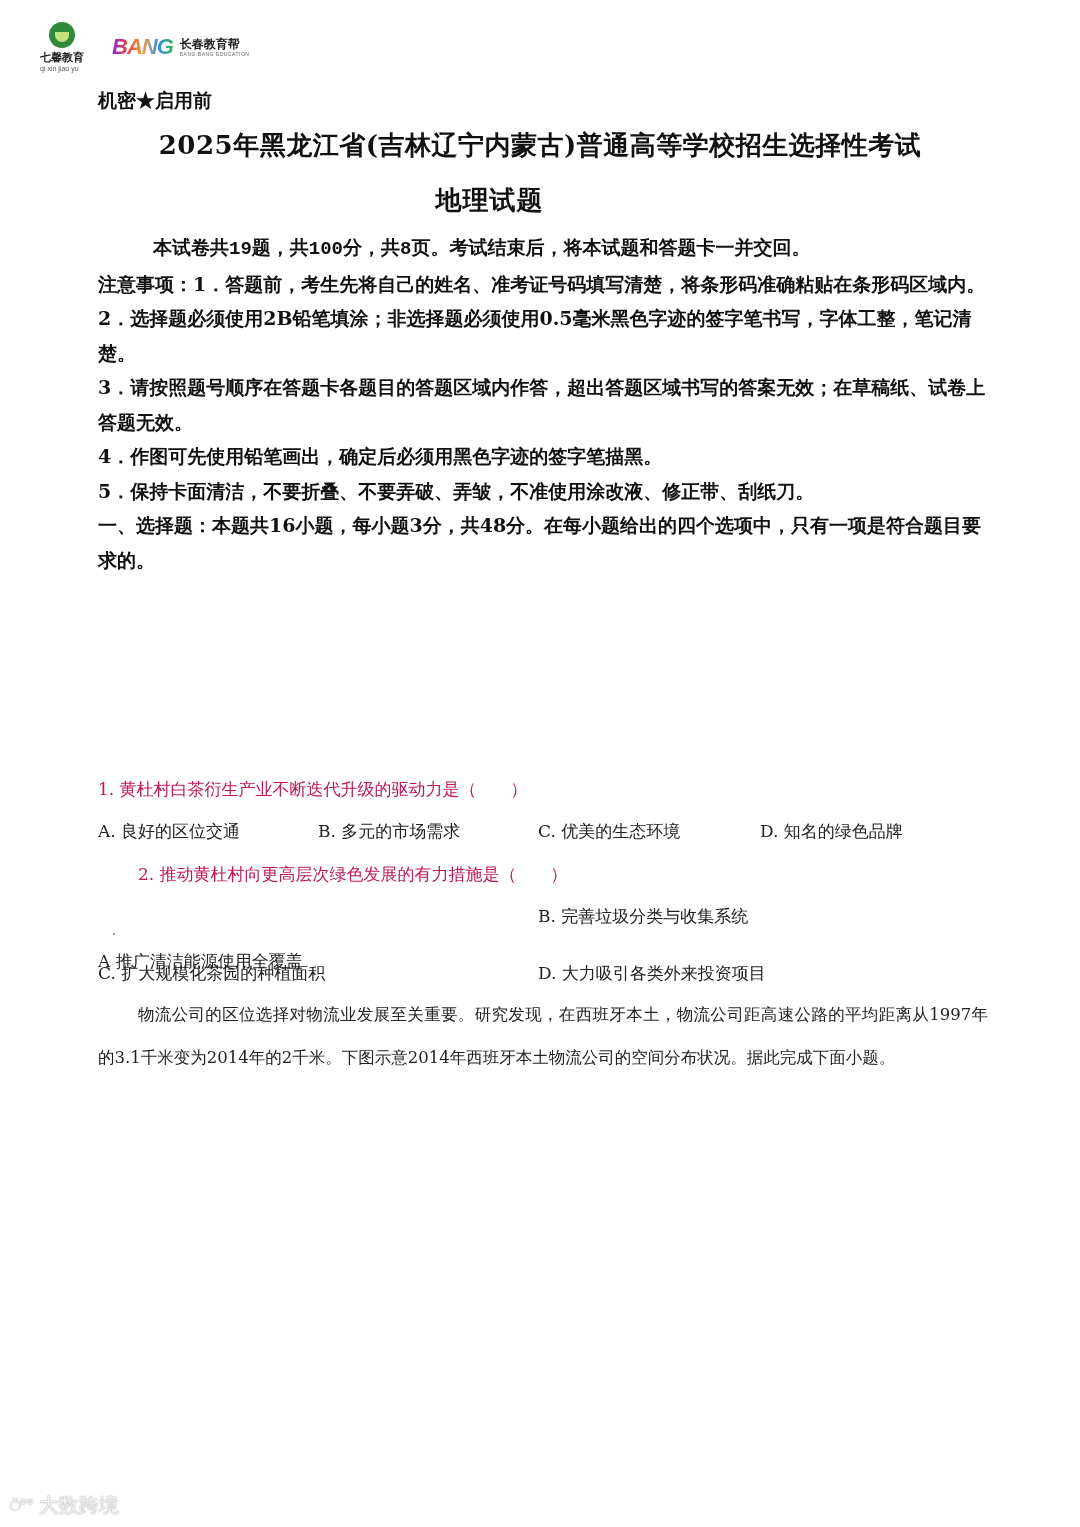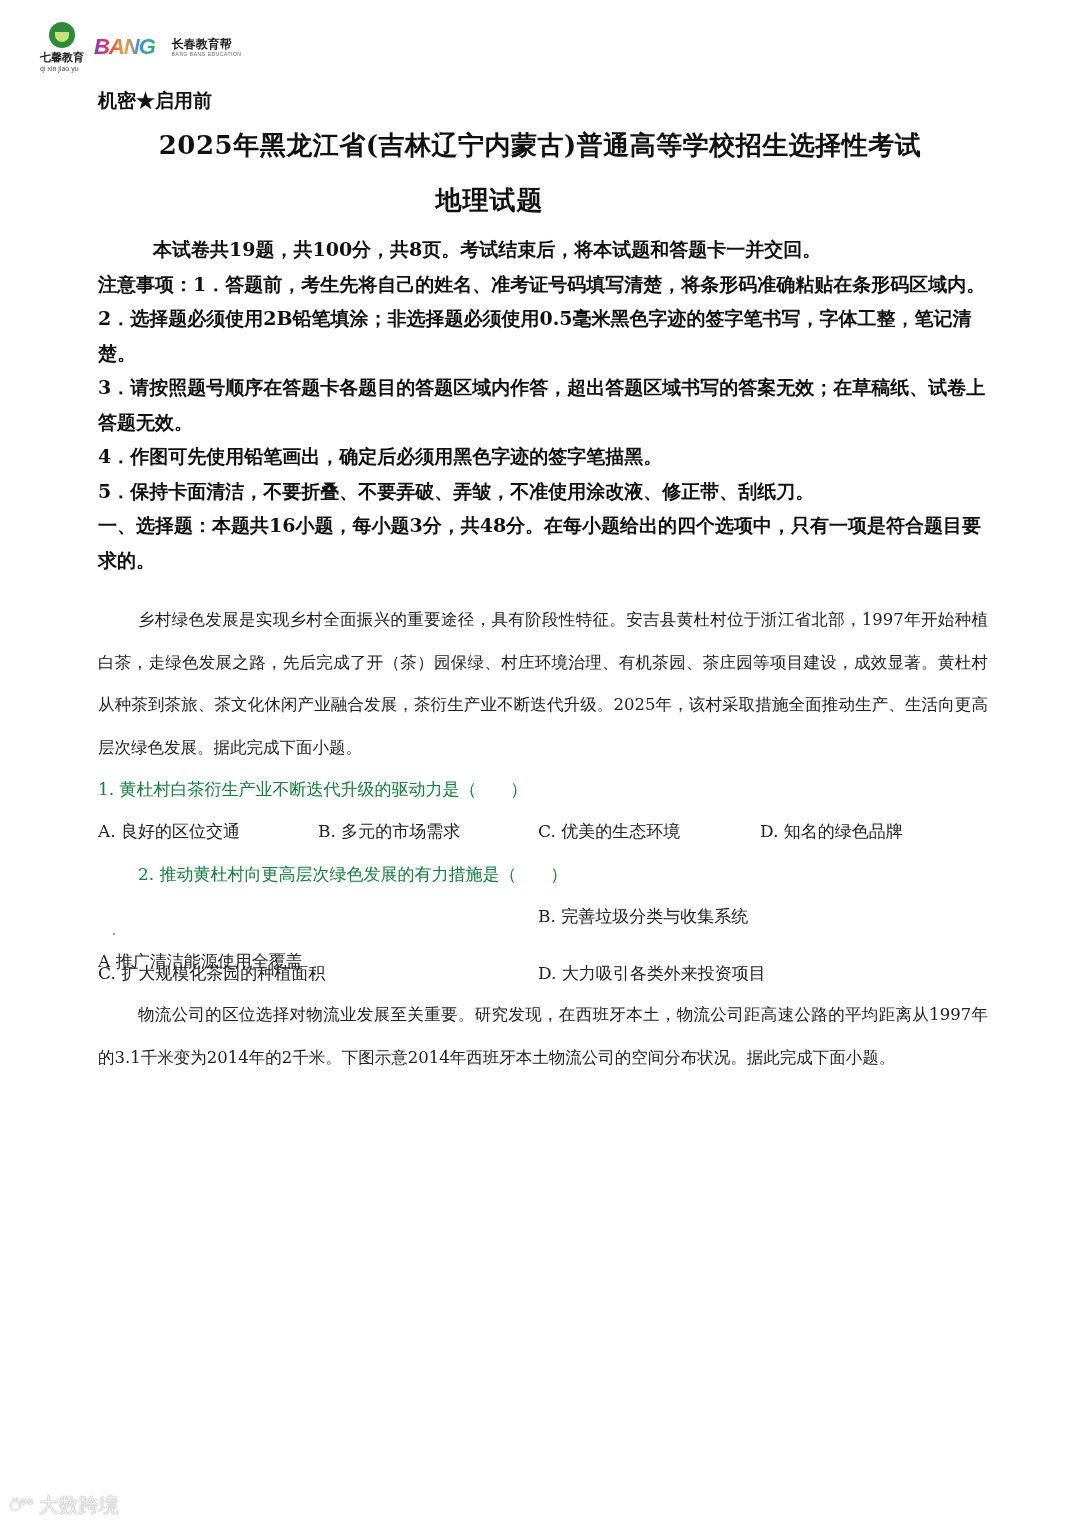--- a/index.html
+++ b/index.html
@@ -5,43 +5,43 @@
     html, body { margin: 0; padding: 0; background: #ffffff; }
     body { width: 1080px; height: 1527px; position: relative; overflow: hidden; color: #111; }
     .page { position: absolute; left: 0; top: 0; width: 1080px; height: 1527px; background: #fff; }
     .logos { position: absolute; left: 40px; top: 30px; height: 34px; display: flex; align-items: center; gap: 10px; }
     .logo1 { display: flex; align-items: center; gap: 4px; flex-direction: column; }
     .logo1 .circle { width: 26px; height: 26px; border-radius: 50%; background: #2e8b3a; position: relative; display:flex; align-items:center; justify-content:center; }
     .logo1 .circle::after { content: ""; width: 14px; height: 10px; background: #c7e27a; border-radius: 0 0 8px 8px; position: absolute; bottom: 6px; }
     .logo1 .txt { display: flex; flex-direction: column; line-height: 1; }
     .logo1 .cn { font-family: "DejaVu Serif", serif; font-size: 11px; font-weight: bold; color: #222; }
     .logo1 .en { font-family: "Liberation Sans", sans-serif; font-size: 7px; color: #555; margin-top: 2px; }
-    .logo2 { display: flex; align-items: center; gap: 17px; }
+    .logo2 { display: flex; align-items: center; gap: 7px; margin-left: 18px; }
     .logo2 .bang { font-family: "Liberation Sans", sans-serif; font-weight: bold; font-style: italic; font-size: 22px; letter-spacing: -1px; background: linear-gradient(90deg, #8a2be2, #e5403a, #f2a33a, #3a8be5, #2fb35a); -webkit-background-clip: text; background-clip: text; color: transparent; }
     .logo2 .txt { display: flex; flex-direction: column; line-height: 1; justify-content: center; }
     .logo2 .cn { font-family: "DejaVu Sans", sans-serif; font-size: 12px; font-weight: bold; color: #222; }
     .logo2 .en { font-family: "Liberation Sans", sans-serif; font-size: 5px; color: #666; margin-top: 2px; letter-spacing: 0.5px; }
 
     .serif { font-family: "DejaVu Serif", "Liberation Serif", serif; }
     .song { font-family: "DejaVu Serif", "Liberation Serif", serif; }
 
     .secret { position: absolute; left: 98px; top: 88px; font-size: 19px; font-weight: bold; }
     .title { position: absolute; left: 0; width: 1080px; top: 128px; text-align: center; font-size: 26px; font-weight: bold; letter-spacing: 0.5px; }
     .subtitle { position: absolute; left: 0; width: 979px; top: 183px; text-align: center; font-size: 26px; font-weight: bold; letter-spacing: 1px; }
 
     .notes { position: absolute; left: 98px; top: 232px; width: 890px; font-size: 19px; font-weight: bold; line-height: 34.5px; }
     .notes p { margin: 0; }
-    .notes .indent { text-indent: 55px; }
+    .notes .indent { text-indent: 55px; font-family: Liberation Mono, monospace; }
 
     .passage { position: absolute; left: 98px; width: 890px; font-size: 16.5px; line-height: 42.5px; color: #222; text-align: justify; }
     .passage p { margin: 0; text-indent: 40px; }
     .p1 { top: 599px; }
     .p2 { top: 994px; }
 
-    .q { position: absolute; left: 98px; font-size: 17px; color: #15803d; }
+    .q { position: absolute; left: 98px; font-size: 17px; color: #be185d; }
     .opt { position: absolute; font-size: 17px; color: #222; white-space: nowrap; }
     .dot { position: absolute; left: 113px; top: 933px; width: 2px; height: 2px; background: #777; border-radius: 50%; }
 
     .watermark { position: absolute; left: 10px; top: 1492px; font-family: "DejaVu Sans", sans-serif; font-size: 20px; color: #f2f2f2; text-shadow: 0 0 2px #bdbdbd, 0 0 1px #999; display: flex; align-items: center; gap: 6px; }
     .watermark .wm-icon { font-size: 18px; letter-spacing: -2px; }
   </style>
 </head>
 <body>
 
 <div class="page">
@@ -70,23 +70,20 @@
   <div class="notes serif">
     <p class="indent">本试卷共19题，共100分，共8页。考试结束后，将本试题和答题卡一并交回。</p>
     <p>注意事项：1．答题前，考生先将自己的姓名、准考证号码填写清楚，将条形码准确粘贴在条形码区域内。</p>
     <p>2．选择题必须使用2B铅笔填涂；非选择题必须使用0.5毫米黑色字迹的签字笔书写，字体工整，笔记清楚。</p>
     <p>3．请按照题号顺序在答题卡各题目的答题区域内作答，超出答题区域书写的答案无效；在草稿纸、试卷上答题无效。</p>
     <p>4．作图可先使用铅笔画出，确定后必须用黑色字迹的签字笔描黑。</p>
     <p>5．保持卡面清洁，不要折叠、不要弄破、弄皱，不准使用涂改液、修正带、刮纸刀。</p>
     <p>一、选择题：本题共16小题，每小题3分，共48分。在每小题给出的四个选项中，只有一项是符合题目要求的。</p>
   </div>
 
-  <div class="passage p1 song">
-    <p>乡村绿色发展是实现乡村全面振兴的重要途径，具有阶段性特征。安吉县黄杜村位于浙江省北部，1997年开始种植白茶，走绿色发展之路，先后完成了开（茶）园保绿、村庄环境治理、有机茶园、茶庄园等项目建设，成效显著。黄杜村从种茶到茶旅、茶文化休闲产业融合发展，茶衍生产业不断迭代升级。2025年，该村采取措施全面推动生产、生活向更高层次绿色发展。据此完成下面小题。</p>
-  </div>
 
   <div class="q song" style="top:778px;">1. 黄杜村白茶衍生产业不断迭代升级的驱动力是（　　）</div>
   <div class="opt song" style="left:98px; top:820px;">A. 良好的区位交通</div>
   <div class="opt song" style="left:318px; top:820px;">B. 多元的市场需求</div>
   <div class="opt song" style="left:538px; top:820px;">C. 优美的生态环境</div>
   <div class="opt song" style="left:760px; top:820px;">D. 知名的绿色品牌</div>
 
   <div class="q song" style="top:863px;margin-left:40px;">2. 推动黄杜村向更高层次绿色发展的有力措施是（　　）</div>
   <div class="opt song" style="left:98px; top:950px;">A  推广清洁能源使用全覆盖</div>
   <div class="opt song" style="left:538px; top:905px;">B. 完善垃圾分类与收集系统</div>

